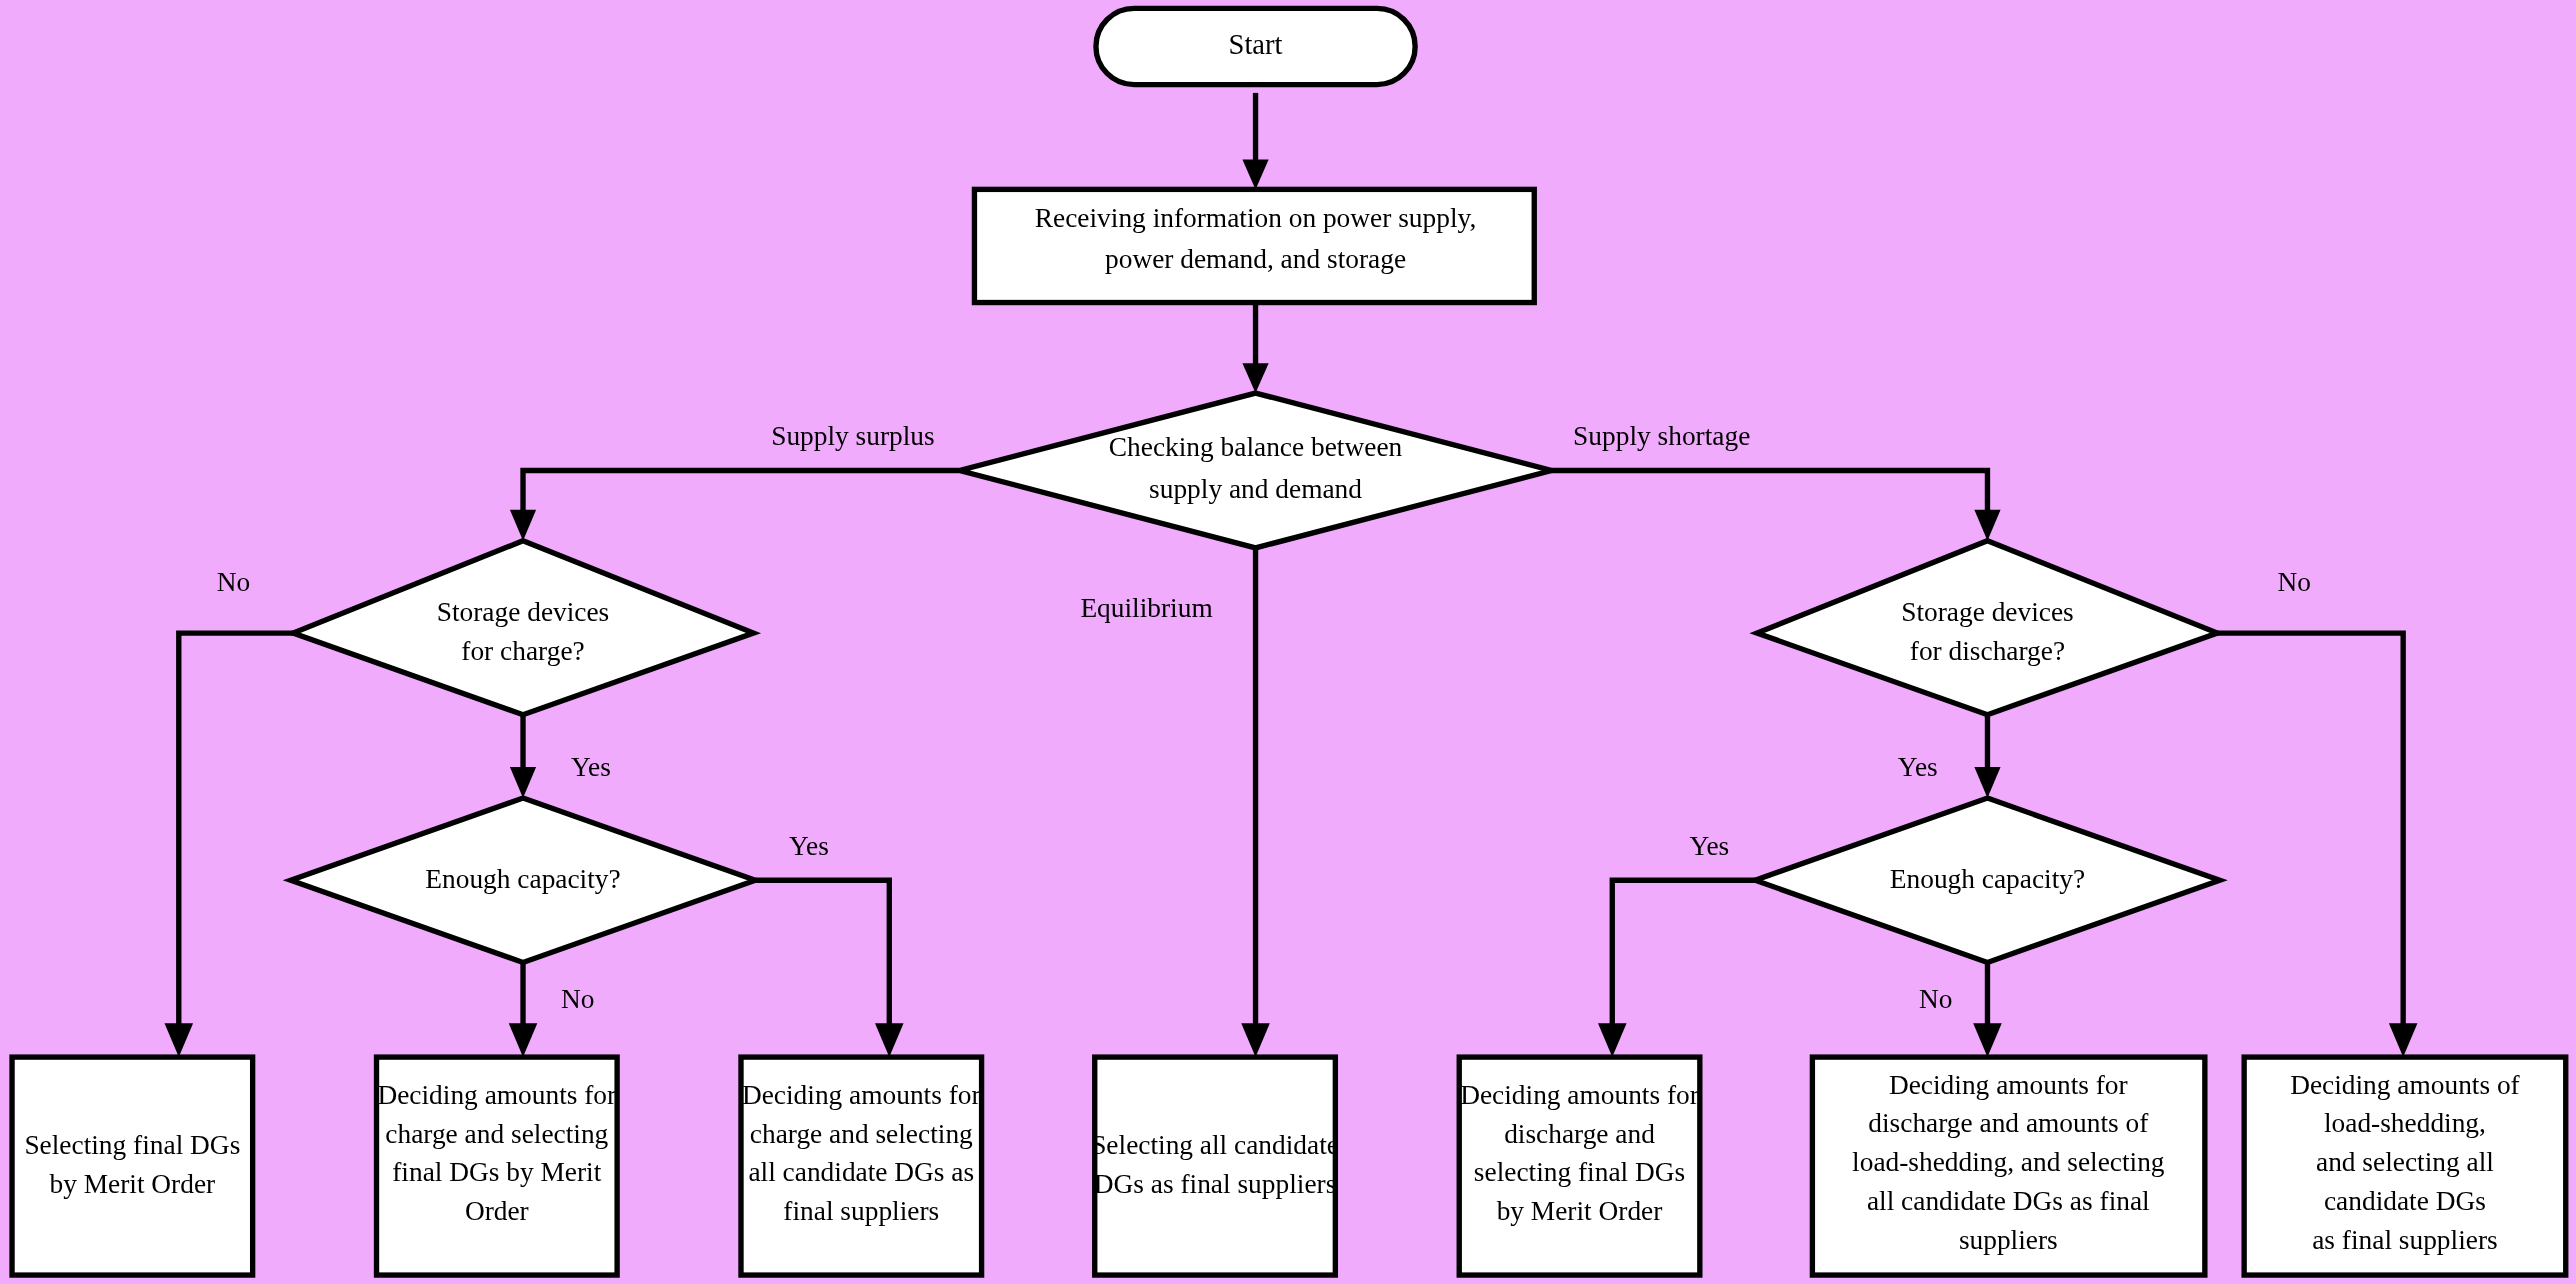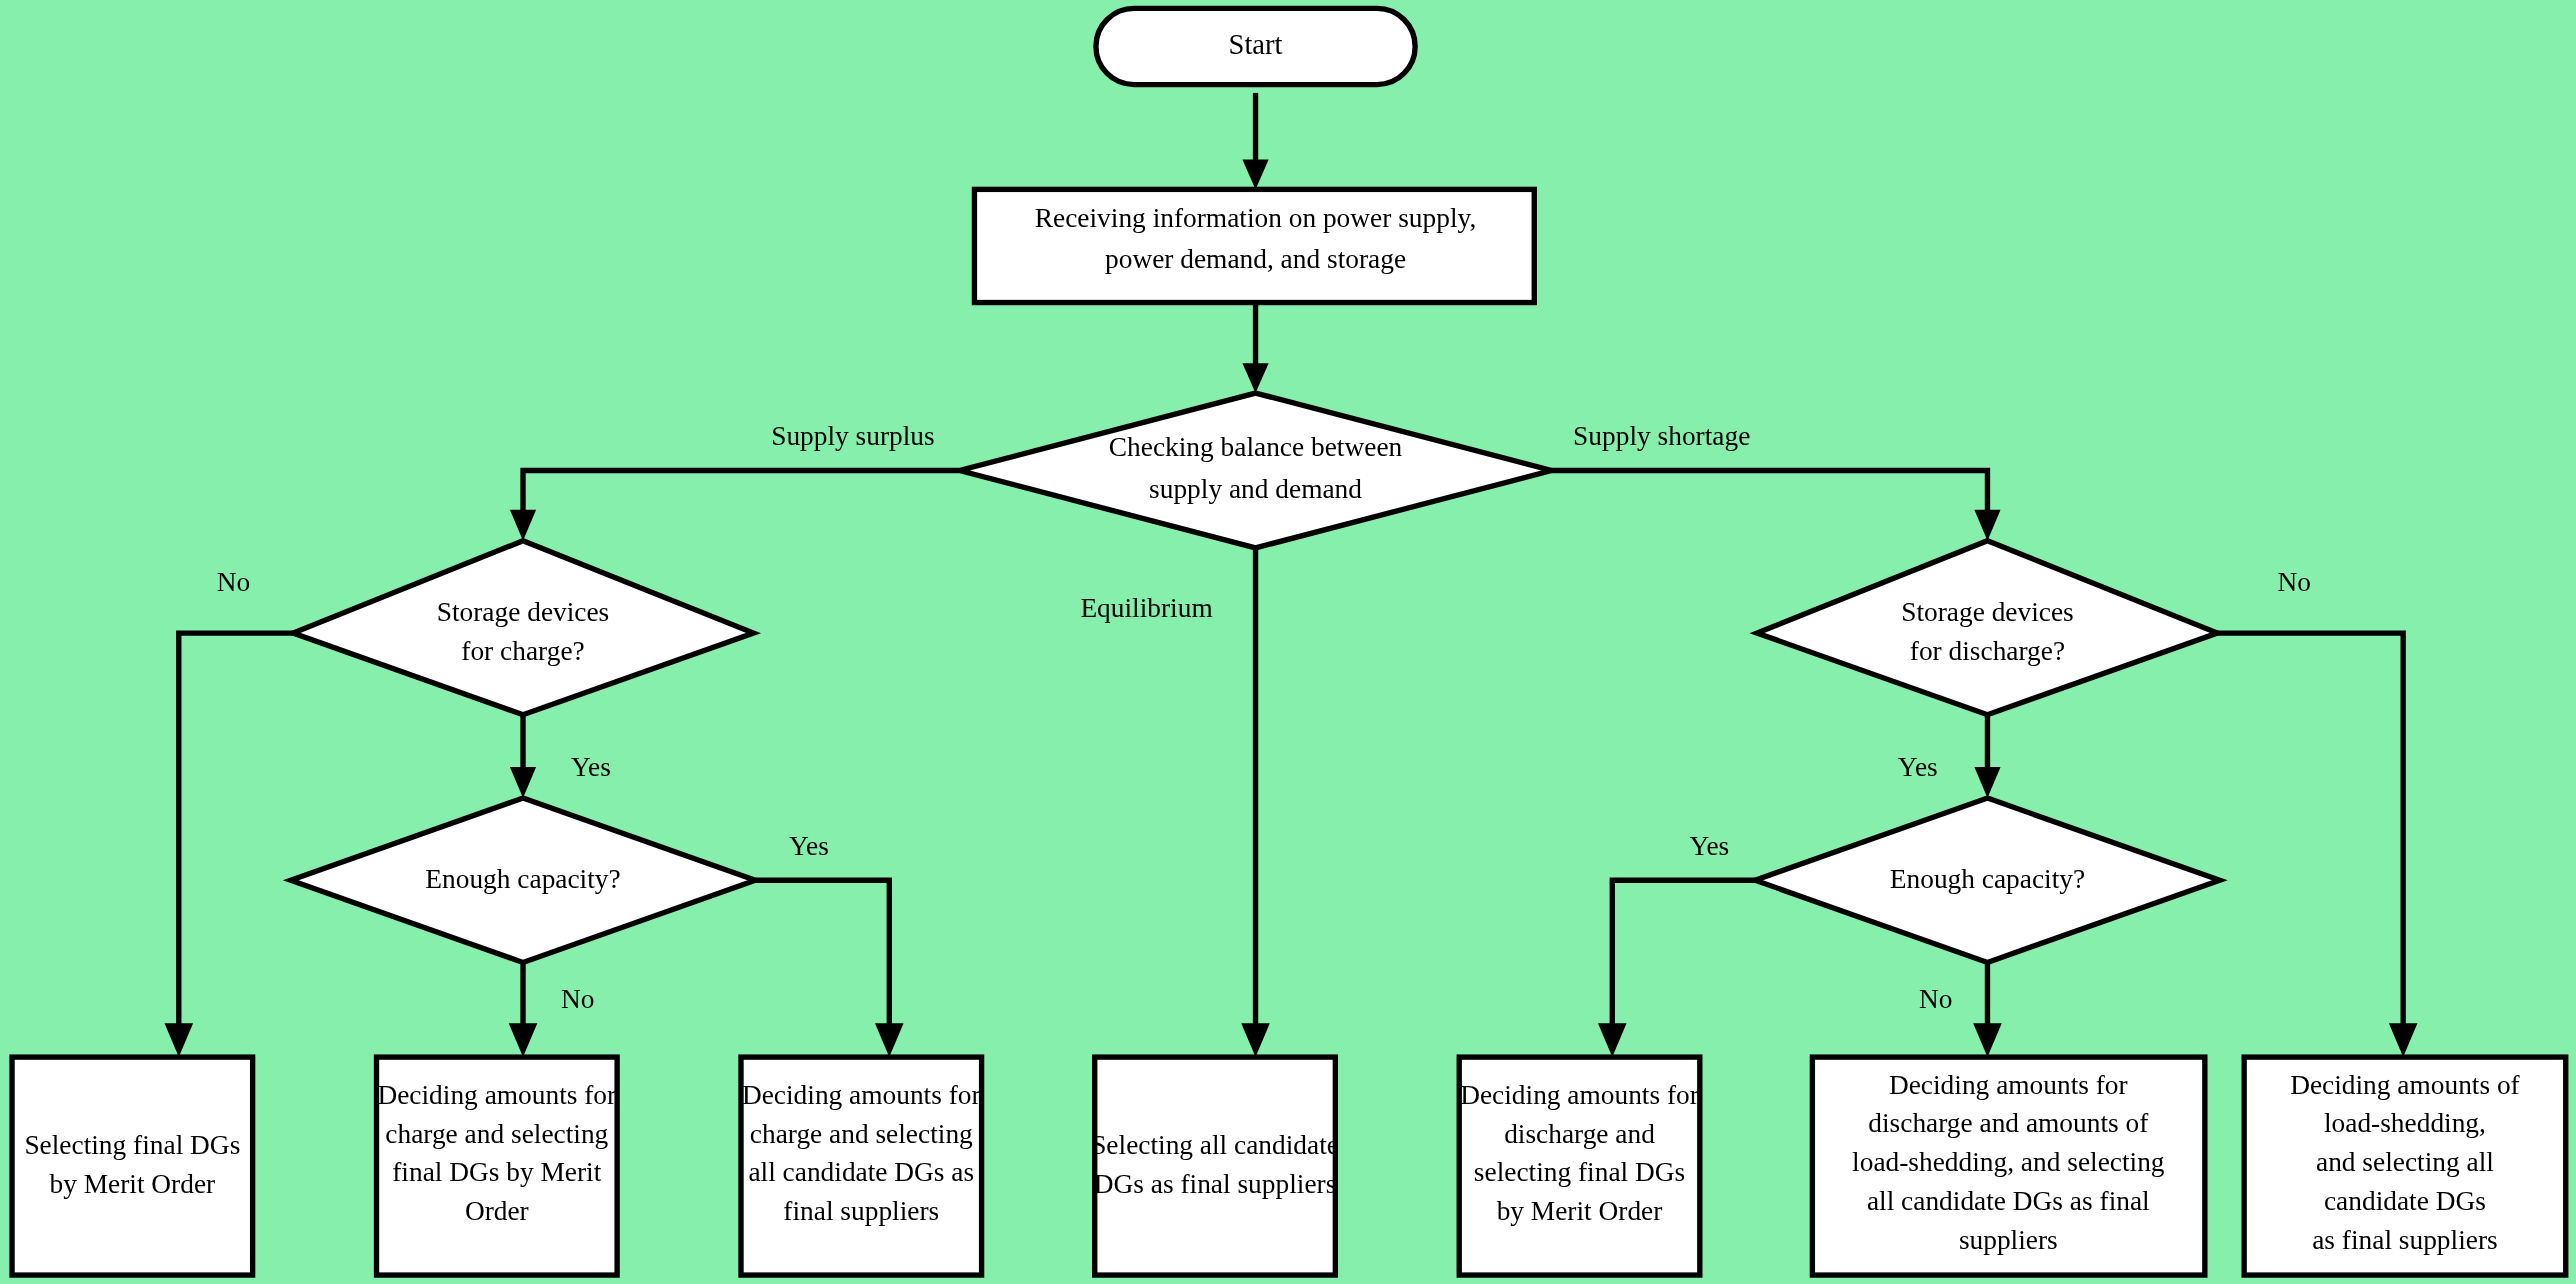--- a/index.html
+++ b/index.html
@@ -4,21 +4,21 @@
 <style>
   html, body {
     margin: 0;
     padding: 0;
     background: #ffffff;
   }
   #flowchart-root {
     position: relative;
     width: 2576px;
     height: 1284px;
-    background: #86efac;
+    background: #f0abfc;
     font-family: "Liberation Serif", "DejaVu Serif", serif;
   }
   svg#flow-svg {
     position: absolute;
     top: 0;
     left: 0;
     width: 2576px;
     height: 1284px;
     display: block;
   }

